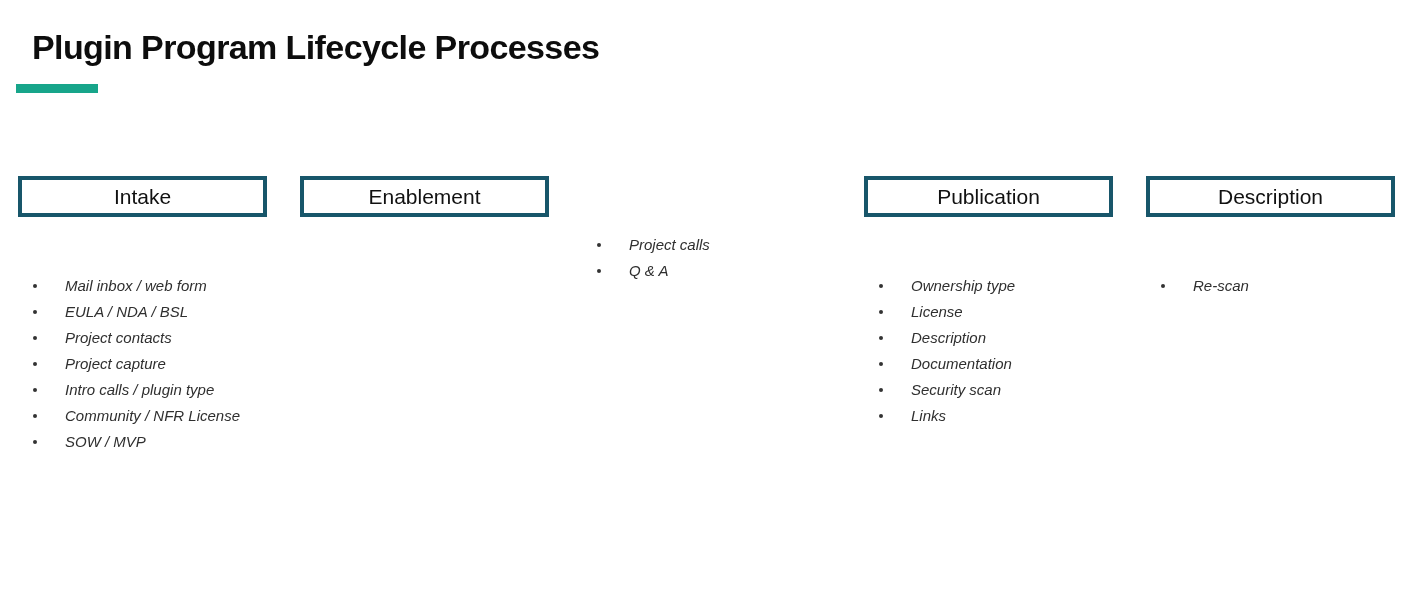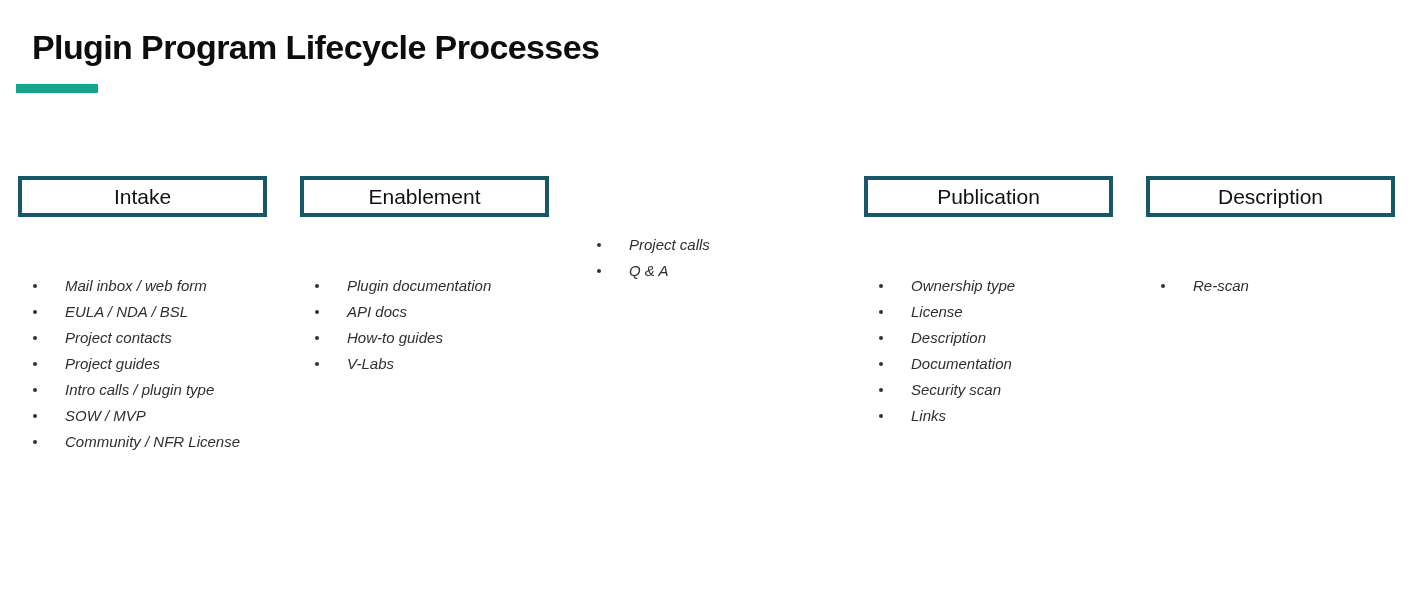--- a/index.html
+++ b/index.html
@@ -138,58 +138,40 @@
         <li class="bullet-item">
           <span class="bullet-dot"></span>
           <span class="bullet-text">EULA / NDA / BSL</span>
         </li>
         <li class="bullet-item">
           <span class="bullet-dot"></span>
           <span class="bullet-text">Project contacts</span>
         </li>
         <li class="bullet-item">
           <span class="bullet-dot"></span>
-          <span class="bullet-text">Project guides</span>
+          <span class="bullet-text">Project capture</span>
         </li>
         <li class="bullet-item">
           <span class="bullet-dot"></span>
           <span class="bullet-text">Intro calls / plugin type</span>
         </li>
         <li class="bullet-item">
           <span class="bullet-dot"></span>
+          <span class="bullet-text">Community / NFR License</span>
+        </li>
+        <li class="bullet-item">
+          <span class="bullet-dot"></span>
           <span class="bullet-text">SOW / MVP</span>
         </li>
-        <li class="bullet-item">
-          <span class="bullet-dot"></span>
-          <span class="bullet-text">Community / NFR License</span>
-        </li>
       </ul>
     </div>
     <div class="column">
       <div class="phase-box">
         <span class="phase-label">Enablement</span>
       </div>
-      <ul class="bullet-list">
-        <li class="bullet-item">
-          <span class="bullet-dot"></span>
-          <span class="bullet-text">Plugin documentation</span>
-        </li>
-        <li class="bullet-item">
-          <span class="bullet-dot"></span>
-          <span class="bullet-text">API docs</span>
-        </li>
-        <li class="bullet-item">
-          <span class="bullet-dot"></span>
-          <span class="bullet-text">How-to guides</span>
-        </li>
-        <li class="bullet-item">
-          <span class="bullet-dot"></span>
-          <span class="bullet-text">V-Labs</span>
-        </li>
-      </ul>
     </div>
     <div class="column">
       <ul class="bullet-list">
         <li class="bullet-item">
           <span class="bullet-dot"></span>
           <span class="bullet-text">Project calls</span>
         </li>
         <li class="bullet-item">
           <span class="bullet-dot"></span>
           <span class="bullet-text">Q &amp; A</span>

